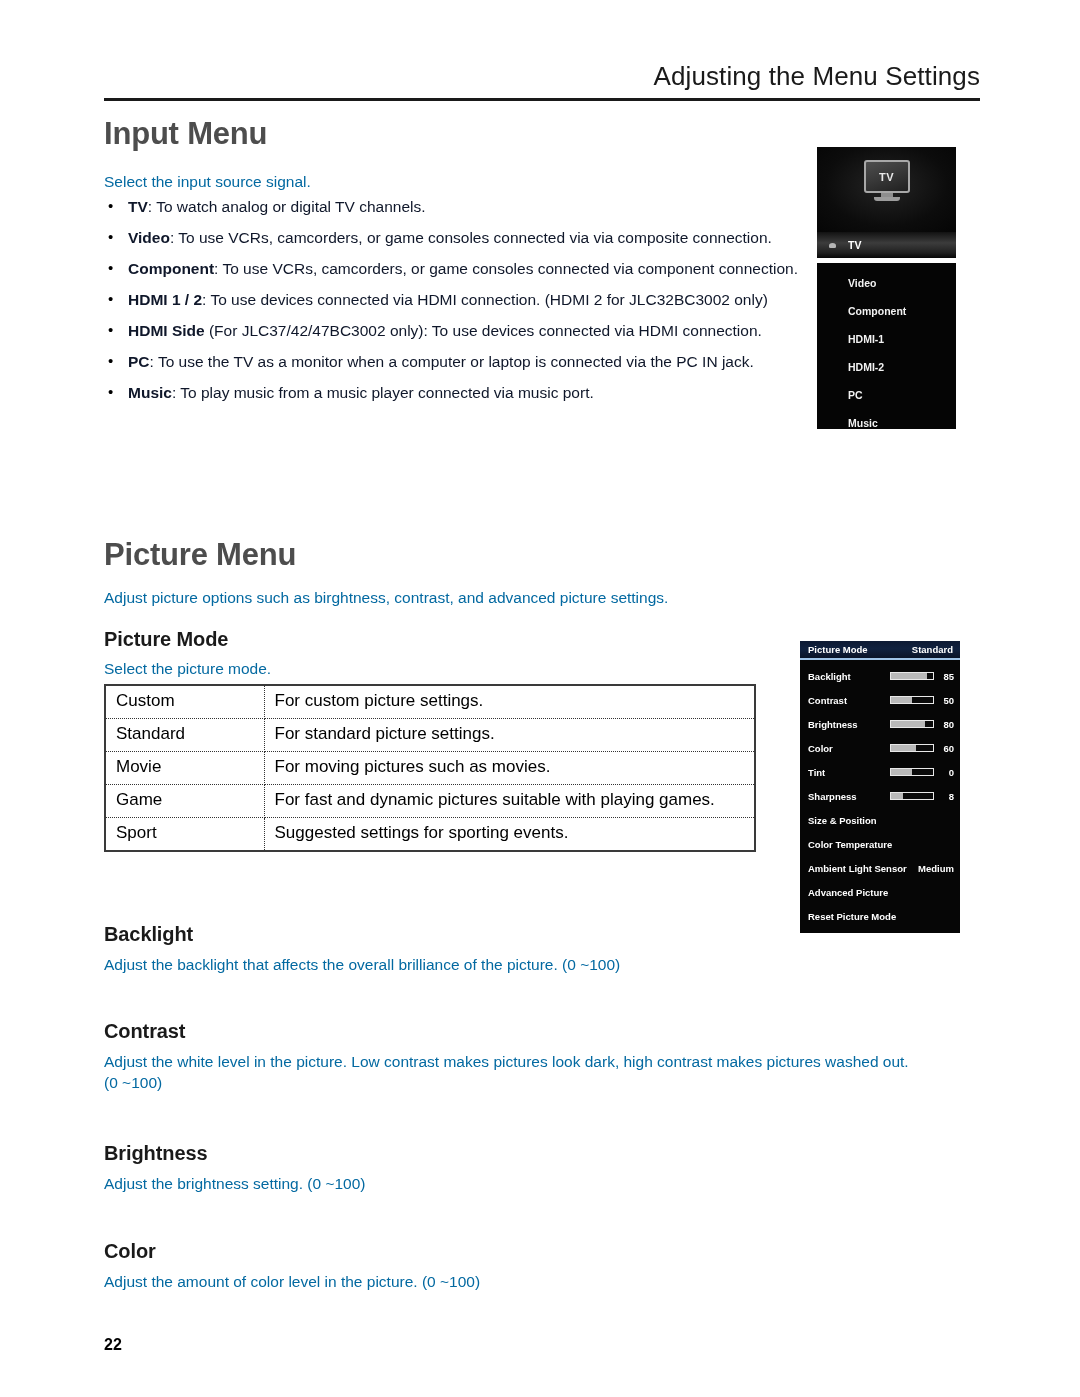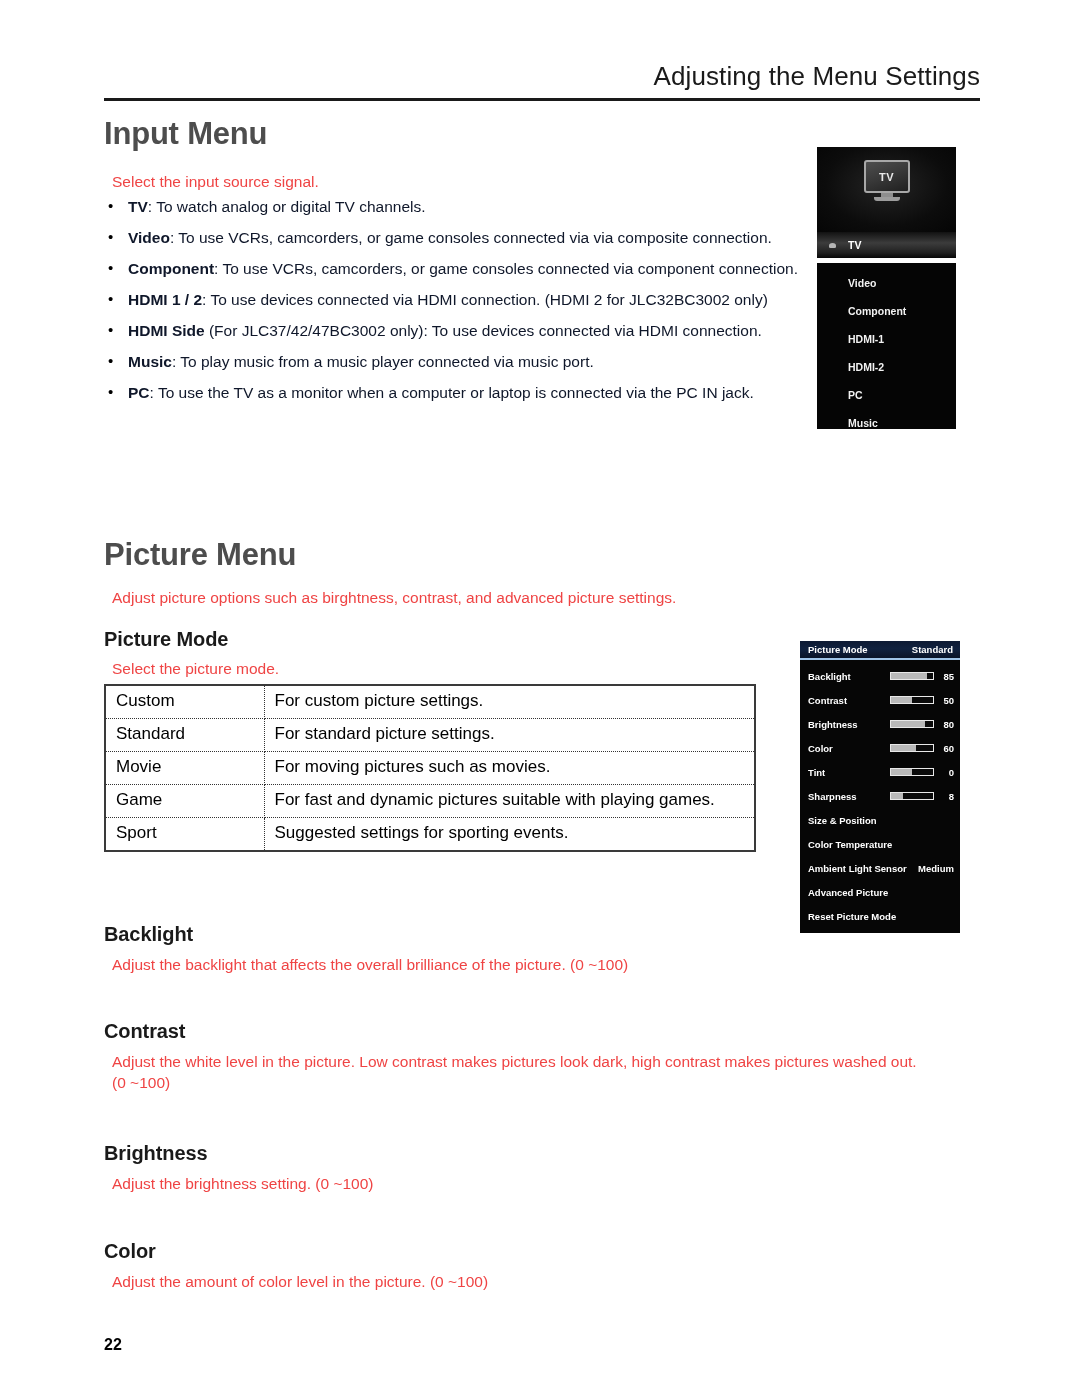--- a/index.html
+++ b/index.html
@@ -61,22 +61,21 @@
     font-size: 20px;
     font-weight: bold;
     color: #1a1a1a;
     letter-spacing: -0.1px;
     line-height: 1.1;
   }
 
   .body-text {
     font-size: 15.5px;
     line-height: 1.33;
-    color: #ef4444;
-    margin-left: 8px;
+    color: #0369a1;
   }
 
   
   .abs { position: absolute; }
 
   
   .bullets {
     position: absolute;
     left: 104px;
     top: 196px;
@@ -308,22 +307,22 @@
   <div class="abs h1" style="left:104px; top:118px;">Input Menu</div>
 
   <div class="abs body-text" style="left:104px; top:172px; width:640px;">Select the input source signal.</div>
 
   <div class="bullets bullets-wide" id="input-bullets">
       <div class="bullet"><b>TV</b><span>: To watch analog or digital TV channels.</span></div>
       <div class="bullet"><b>Video</b><span>: To use VCRs, camcorders, or game consoles connected via via composite connection.</span></div>
       <div class="bullet"><b>Component</b><span>: To use VCRs, camcorders, or game consoles connected via component connection.</span></div>
       <div class="bullet"><b>HDMI 1 / 2</b><span>: To use devices connected via HDMI connection. (HDMI 2 for JLC32BC3002 only)</span></div>
       <div class="bullet"><b>HDMI Side</b><span> (For JLC37/42/47BC3002 only): To use devices connected via HDMI connection.</span></div>
+      <div class="bullet"><b>PC</b><span>: To use the TV as a monitor when a computer or laptop is connected via the PC IN jack.</span></div>
       <div class="bullet"><b>Music</b><span>: To play music from a music player connected via music port.</span></div>
-      <div class="bullet"><b>PC</b><span>: To use the TV as a monitor when a computer or laptop is connected via the PC IN jack.</span></div>
     </div>
 
   <div class="osd-input">
     <div class="tv-art">
       <div class="tv-icon">
         <div class="screen">
             <span>TV</span>
           </div>
         <div class="neck"></div>
         <div class="base"></div>

